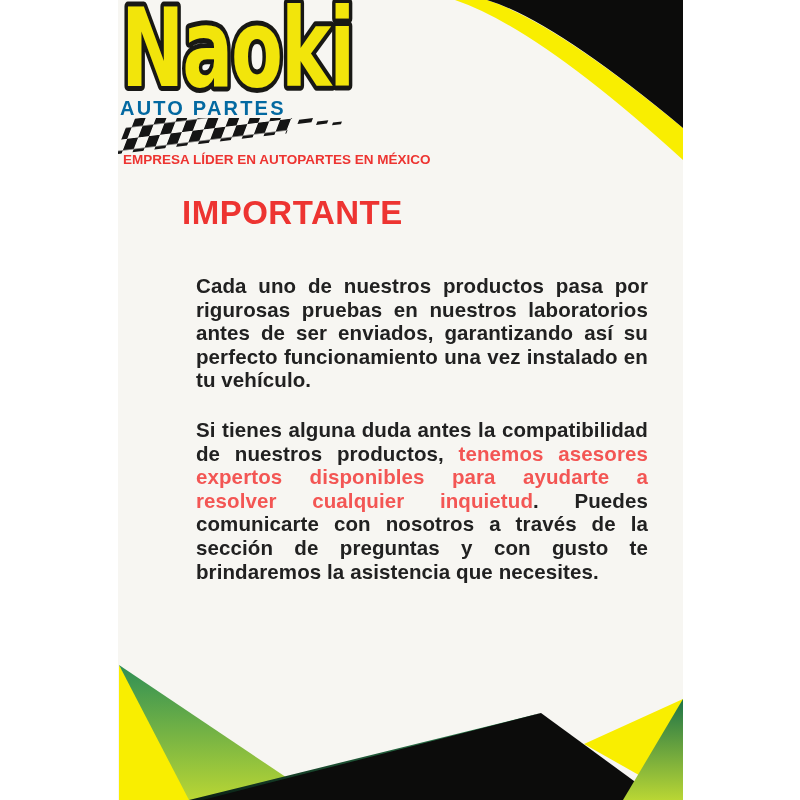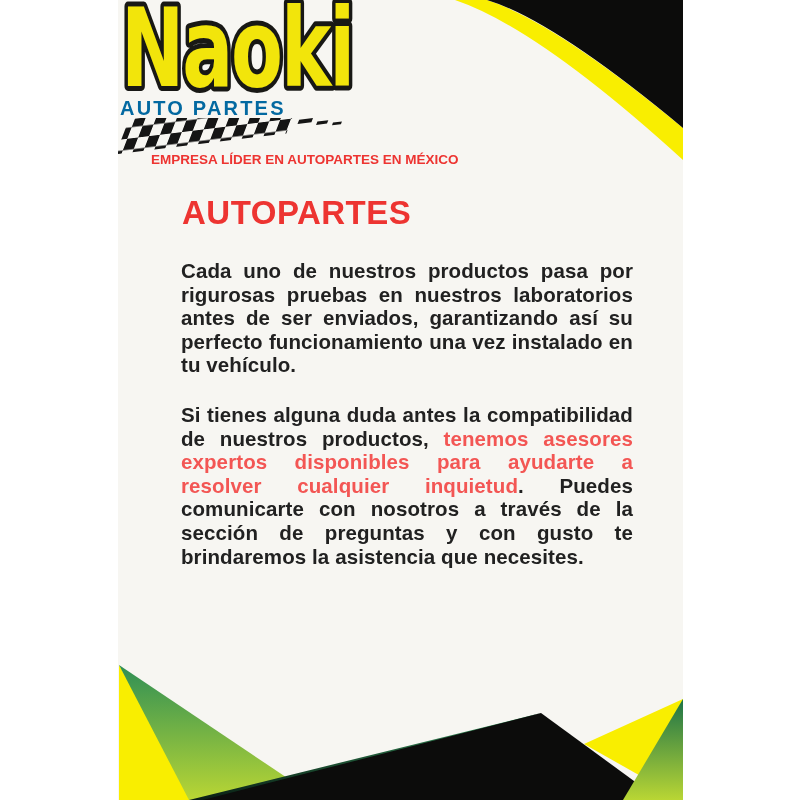--- a/index.html
+++ b/index.html
@@ -6,31 +6,31 @@
   .canvas{position:relative;width:792px;height:800px;background:#ffffff;overflow:hidden;
           font-family:"Liberation Sans",sans-serif;border-radius:20px;}
   .flyer{position:absolute;left:118px;top:0;width:565px;height:800px;background:#f7f6f2;overflow:hidden;}
 
   
   .logo-svg{position:absolute;top:-2px;left:-3px;}
   .auto-partes{position:absolute;top:97px;left:2px;font-size:20px;font-weight:bold;
                letter-spacing:2.2px;color:#0369a1;white-space:nowrap;}
   .flag-svg{position:absolute;top:118px;left:0;}
   .tagline{position:absolute;top:152px;left:5px;font-size:13.5px;font-weight:bold;
-           color:var(--accent-red);white-space:nowrap;margin-left:28px;}
+           color:var(--accent-red);white-space:nowrap;}
 
   
   .corner-svg{position:absolute;top:0;right:0;}
   .bottom-svg{position:absolute;bottom:0;left:0;}
 
   
   .content{position:absolute;left:62px;top:0;width:452px;height:700px;}
   .title{position:absolute;top:196px;left:2px;margin:0;font-size:33px;line-height:1;
          font-weight:bold;letter-spacing:0.5px;color:var(--accent-red);}
-  .body-par{position:absolute;left:0;margin:1px;width:452px;text-align:justify;
+  .body-par{position:absolute;left:0;margin:16px;width:452px;text-align:justify;
             font-weight:bold;font-size:20.5px;line-height:23.6px;letter-spacing:0.1px;
             color:var(--text-dark);}
   .p1{top:258px;}
   .p2{top:402px;}
   .p3{top:565px;}
   .hl{color:var(--highlight-red);}
 </style>
 </head>
 <body>
 
@@ -63,21 +63,21 @@
           <rect x="196" y="24" width="14" height="4"></rect>
           <rect x="216" y="28" width="11" height="3.2"></rect>
           <rect x="233" y="31" width="9" height="2.6"></rect>
         </g>
       </g>
     </svg>
 
     <div class="tagline">EMPRESA LÍDER  EN AUTOPARTES EN MÉXICO</div>
 
     <div class="content">
-      <h1 class="title">AUTOPARTES</h1>
+      <h1 class="title">IMPORTANTE</h1>
 
       <p class="body-par p1">Cada uno de nuestros productos pasa por rigurosas pruebas en nuestros laboratorios antes de ser enviados, garantizando así su perfecto funcionamiento una vez instalado en tu vehículo.</p>
 
       <p class="body-par p2"><span>Si tienes alguna duda antes la compatibilidad de nuestros productos, </span><span class="hl">tenemos asesores expertos disponibles para ayudarte a resolver cualquier inquietud</span><span>. Puedes comunicarte con nosotros a través de la sección de preguntas y con gusto te brindaremos la asistencia que necesites.</span></p>
 
     </div>
 
     <svg class="bottom-svg" width="565" height="140" viewBox="0 0 565 140" preserveAspectRatio="none">
       <defs>
         <linearGradient id="gLeft" x1="0" y1="0" x2="0" y2="1">

